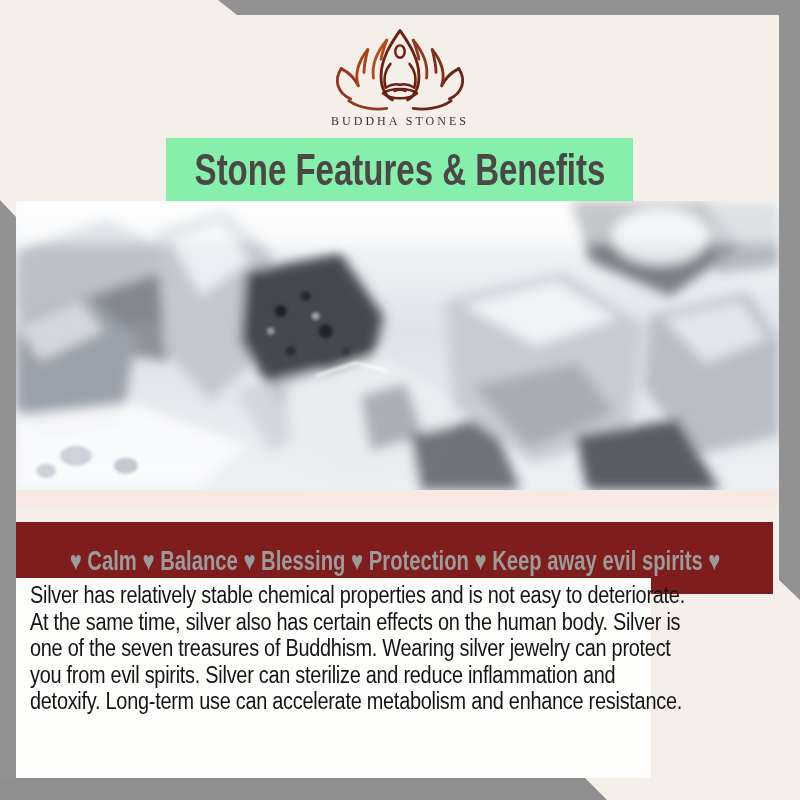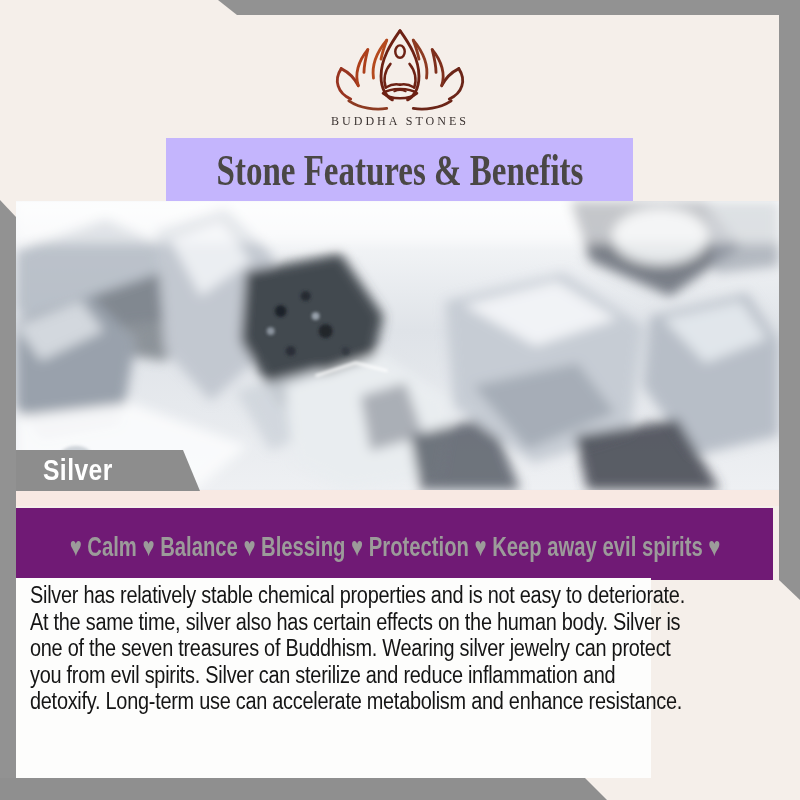--- a/index.html
+++ b/index.html
@@ -18,41 +18,41 @@
     clip-path:polygon(0 0,16px 17px,16px 600px,0 600px);}
   .accent-bottom{left:0;top:778px;width:607px;height:22px;
     clip-path:polygon(0 0,585px 0,607px 22px,0 22px);background:#8f8f8f;}
   
   .logo{position:absolute;left:50%;top:25px;transform:translateX(-50%);}
   .brand-name{
     position:absolute;left:0;top:114px;width:800px;text-align:center;
     font-family:"Liberation Serif","DejaVu Serif",serif;
     font-size:12px;letter-spacing:3px;color:#3a3230;font-weight:500;
   }
-  .title-strip{position:absolute;left:166px;top:138px;width:467px;height:63px;background:#c4b5fd;font-family:Liberation Serif, serif;}
+  .title-strip{position:absolute;left:166px;top:138px;width:467px;height:63px;background:#86efac;}
   .page-title{
     position:absolute;left:50%;top:50%;white-space:nowrap;
     transform:translate(-50%,-50%) scaleX(0.75);
     font-size:44px;font-weight:bold;color:#4a4745;letter-spacing:0px;
   }
   
   .photo{position:absolute;left:16px;top:201px;width:763px;height:289px;overflow:hidden;background:#e3e7eb;}
   
   .photo-badge{
     position:absolute;left:16px;top:450px;width:200px;height:41px;z-index:5;
     background:#8d8d8d;clip-path:polygon(0 0,167px 0,184px 41px,0 41px);
   }
   .photo-badge span{
     display:inline-block;margin-left:27px;line-height:41px;white-space:nowrap;
     transform:scaleX(0.85);transform-origin:left center;
     font-size:29px;font-weight:bold;color:#ffffff;letter-spacing:0.5px;
   }
   
   .pink-strip{position:absolute;left:16px;top:490px;width:763px;height:16px;background:#f8e9e3;}
-  .benefits-panel{position:absolute;left:16px;top:508px;width:757px;height:72px;background:#701a75;}
+  .benefits-panel{position:absolute;left:16px;top:522px;width:757px;height:72px;background:#7f1d1d;}
   .benefits-line{
     position:absolute;left:50%;top:24px;white-space:nowrap;
     transform:translateX(-50%) scaleX(0.75);
     font-size:27px;font-weight:bold;color:#9c9b9a;
   }
   .description-panel{position:absolute;left:16px;top:578px;width:635px;height:200px;background:#fdfdfc;}
   .description-text{
     position:absolute;left:14px;top:4px;width:862px;
     transform:scaleX(0.865);transform-origin:0 0;
     font-size:23px;line-height:26.5px;letter-spacing:-0.3px;color:#151515;
@@ -156,23 +156,20 @@
         <circle cx="300" cy="115" r="4" fill="#97a0aa"></circle>
         <circle cx="255" cy="130" r="4" fill="#8a939d"></circle>
         <polyline points="300,175 340,162 372,170" stroke="#ffffff" stroke-width="3" fill="none" opacity="0.8"></polyline>
         <ellipse cx="60" cy="255" rx="16" ry="10" fill="#c3c9d0" opacity="0.8"></ellipse>
         <ellipse cx="110" cy="265" rx="12" ry="8" fill="#b6bcc4" opacity="0.8"></ellipse>
         <ellipse cx="30" cy="270" rx="10" ry="7" fill="#cdd2d8"></ellipse>
       </g>
     </svg>
   </div>
 
-  <div class="photo-badge">
-    <span>Silver</span>
-  </div>
 
   <div class="pink-strip"></div>
 
   <div class="benefits-panel">
     <div class="benefits-line">♥ Calm ♥ Balance ♥ Blessing ♥ Protection ♥ Keep away evil spirits ♥</div>
   </div>
 
   <div class="description-panel">
     <div class="description-text">Silver has relatively stable chemical properties and is not easy to deteriorate.
 At the same time, silver also has certain effects on the human body. Silver is

